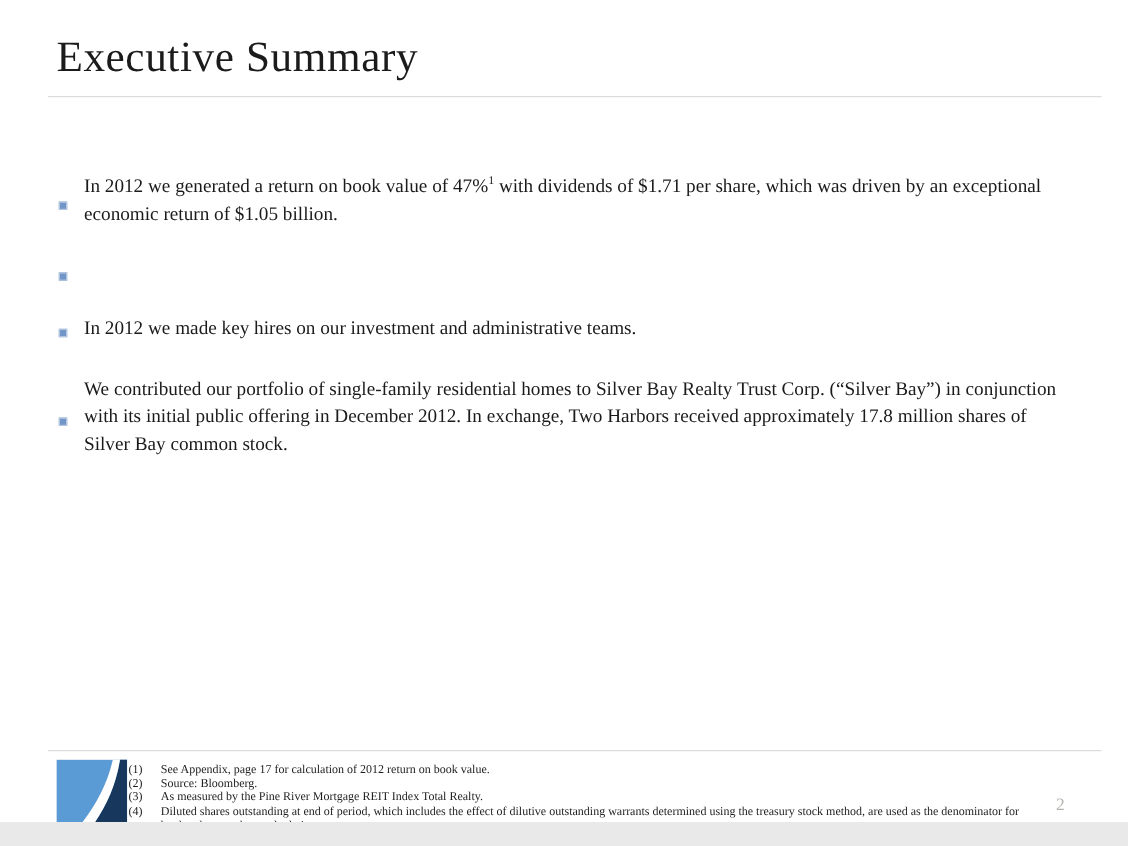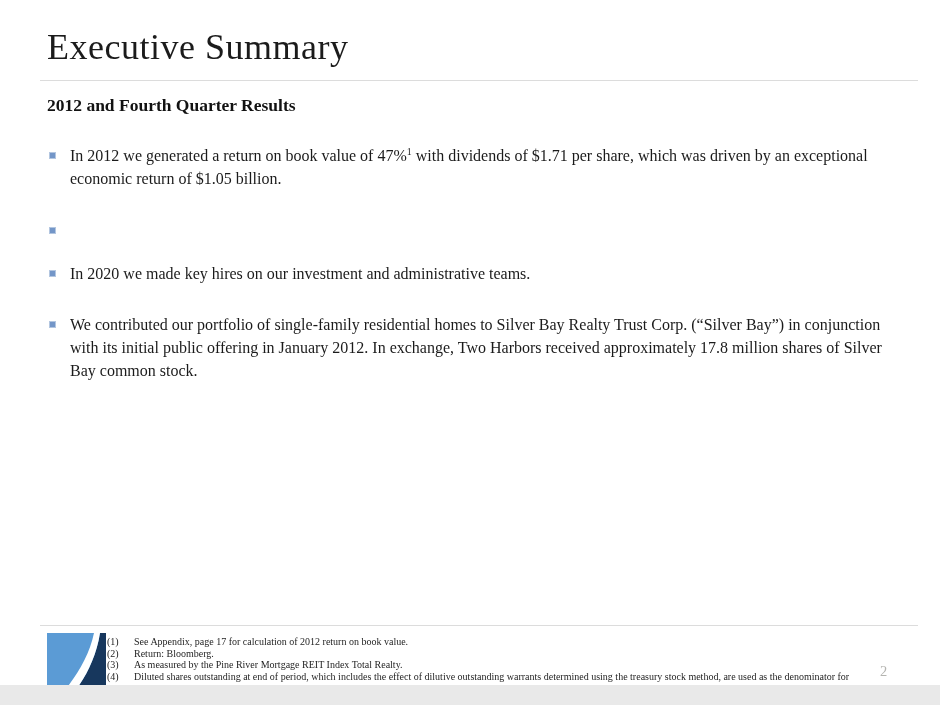--- a/index.html
+++ b/index.html
@@ -22,21 +22,21 @@
     height:1px; background:#dcdcdc;
   }
   .subtitle {
     position:absolute; left:47px; top:95px;
     font-size:17.5px; font-weight:700; color:#121212;
     white-space:nowrap;
   }
   .bullet-list {
     position:absolute; left:49px; top:144px; width:843px;
   }
-  .bullet-item { display:flex; align-items:flex-start; margin-bottom:28px; }
+  .bullet-item { display:flex; align-items:center; margin-bottom:28px; }
   .bullet-marker {
     flex:0 0 auto; width:7px; height:7px;
     background:var(--bullet-color,#7396c8);
     border:1px solid #b3c6e0;
     margin:8px 14px 0 0;
   }
   .bullet-text {
     font-size:16px; line-height:23.3px; color:#1b1b1b;
   }
   .bullet-text sup { font-size:0.62em; line-height:0; }
@@ -59,56 +59,55 @@
     font-size:14.5px; color:#b4b4b0;
   }
 </style>
 </head>
 <body>
 
 <div class="slide">
 
   <h1 class="title">Executive Summary</h1>
   <div class="title-rule"></div>
-  <h2 class="subtitle">2012 and Fourth Quarter Results</h2>
 
   <div class="bullet-list">
       <div class="bullet-item">
         <span class="bullet-marker"></span>
         <span class="bullet-text">In 2012 we generated a return on book value of 47%<sup>1</sup> with dividends of $1.71 per share, which was driven by an exceptional economic return of $1.05 billion.</span>
       </div>
       <div class="bullet-item">
         <span class="bullet-marker"></span>
       </div>
       <div class="bullet-item">
         <span class="bullet-marker"></span>
-        <span class="bullet-text">In 2020 we made key hires on our investment and administrative teams.</span>
+        <span class="bullet-text">In 2012 we made key hires on our investment and administrative teams.</span>
       </div>
       <div class="bullet-item">
         <span class="bullet-marker"></span>
-        <span class="bullet-text">We contributed our portfolio of single-family residential homes to Silver Bay Realty Trust Corp. (“Silver Bay”) in conjunction with its initial public offering in January 2012. In exchange, Two Harbors received approximately 17.8 million shares of Silver Bay common stock.</span>
+        <span class="bullet-text">We contributed our portfolio of single-family residential homes to Silver Bay Realty Trust Corp. (“Silver Bay”) in conjunction with its initial public offering in December 2012. In exchange, Two Harbors received approximately 17.8 million shares of Silver Bay common stock.</span>
       </div>
     </div>
 
   <div class="footer-rule"></div>
 
   <svg class="logo" viewBox="0 0 59 64" aria-hidden="true">
     <rect x="0" y="0" width="59" height="64" fill="#5b9bd5"></rect>
     <path d="M 53,0 L 59,0 L 59,64 L 23,64 C 37,48 49,26 53,0 Z" fill="#17375d"></path>
     <path d="M 12,64 C 28,46 42,24 47,0 L 53,0 C 49,26 37,48 23,64 Z" fill="#ffffff"></path>
   </svg>
 
   <div class="footnotes">
       <div class="fn-row">
         <span class="fn-num">(1)</span>
         <span class="fn-text">See Appendix, page 17 for calculation of 2012 return on book value.</span>
       </div>
       <div class="fn-row">
         <span class="fn-num">(2)</span>
-        <span class="fn-text">Return: Bloomberg.</span>
+        <span class="fn-text">Source: Bloomberg.</span>
       </div>
       <div class="fn-row">
         <span class="fn-num">(3)</span>
         <span class="fn-text">As measured by the Pine River Mortgage REIT Index Total Realty.</span>
       </div>
       <div class="fn-row">
         <span class="fn-num">(4)</span>
         <span class="fn-text">Diluted shares outstanding at end of period, which includes the effect of dilutive outstanding warrants determined using the treasury stock method, are used as the denominator for book value per share calculation.</span>
       </div>
     </div>

